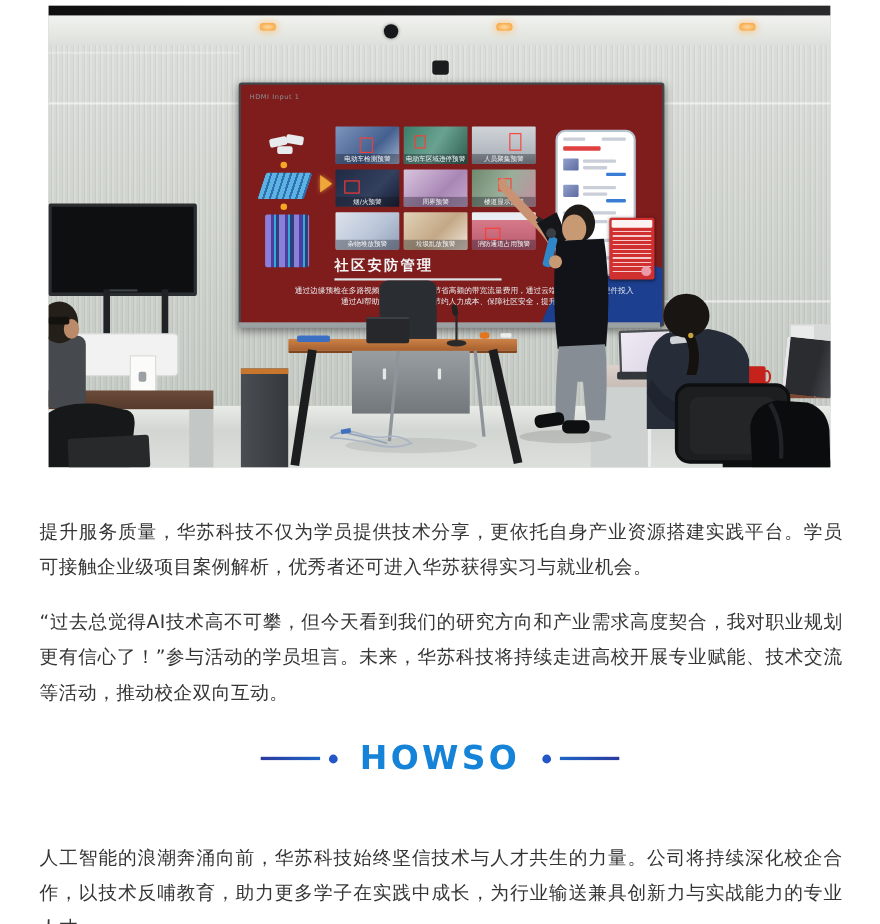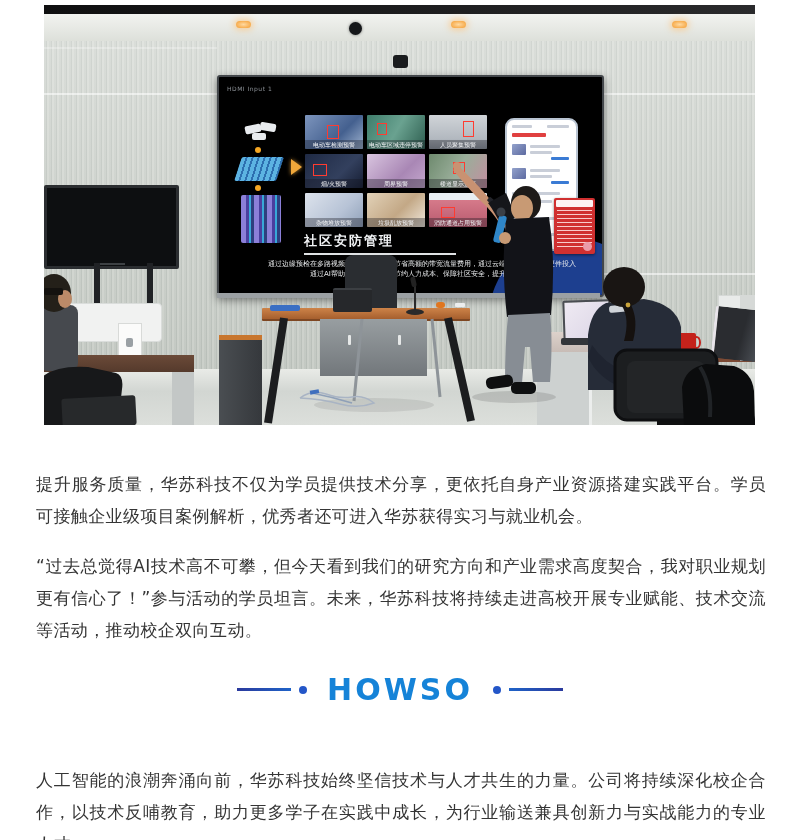--- a/index.html
+++ b/index.html
@@ -15,21 +15,21 @@
   .floor{left:0;top:364px;width:711px;height:56px;
     background:linear-gradient(180deg,#e9ebe7,#d2d6d2 40%,#dcdfdb);}
   .ceilbar{left:0;top:0;width:711px;height:9px;background:linear-gradient(90deg,#0f0f10,#2a2a2c);}
   .ceiling{left:0;top:9px;width:711px;height:27px;background:linear-gradient(180deg,#f2f3f0,#dde0da);}
   .seam{background:rgba(255,255,255,.55);height:2px;}
   .light{width:15px;height:7px;border-radius:4px;background:radial-gradient(#ffd9a0,#f49b2e);
     box-shadow:0 0 6px 2px rgba(255,190,110,.6);}
   .dome{width:13px;height:13px;border-radius:50%;background:#15171a;box-shadow:0 0 3px rgba(0,0,0,.5);}
   .proj{width:15px;height:13px;border-radius:3px;background:#1a1c1e;}
   
-  .screen{left:173px;top:70px;width:383px;height:218px;background:#000000;border:2px solid #43474b;
+  .screen{left:173px;top:70px;width:383px;height:218px;background:#7f1d1d;border:2px solid #43474b;
     border-radius:3px;box-shadow:0 3px 8px rgba(0,0,0,.45);overflow:hidden;}
   .hdmi{left:8px;top:8px;font-size:6px;color:#8d9298;letter-spacing:.5px;}
   .camicon{left:24px;top:42px;width:36px;height:22px;}
   .cam{position:absolute;background:#e8ebee;border-radius:2px;}
   .dot-o{width:6px;height:6px;border-radius:50%;background:#f5a623;}
   .canopy{left:19px;top:80px;width:42px;height:24px;transform:skewX(-18deg);
     background:repeating-linear-gradient(90deg,#5cb3e2 0 4px,#2d6fb0 4px 6px);border-radius:2px;}
   .servers{left:22px;top:118px;width:40px;height:48px;border-radius:2px;
     background:repeating-linear-gradient(90deg,#8b7fd8 0 5px,#4a3f9e 5px 8px,#38a8d8 8px 10px,#2e3f7e 10px 13px);}
   .arrow{width:0;height:0;border-top:8px solid transparent;border-bottom:8px solid transparent;

